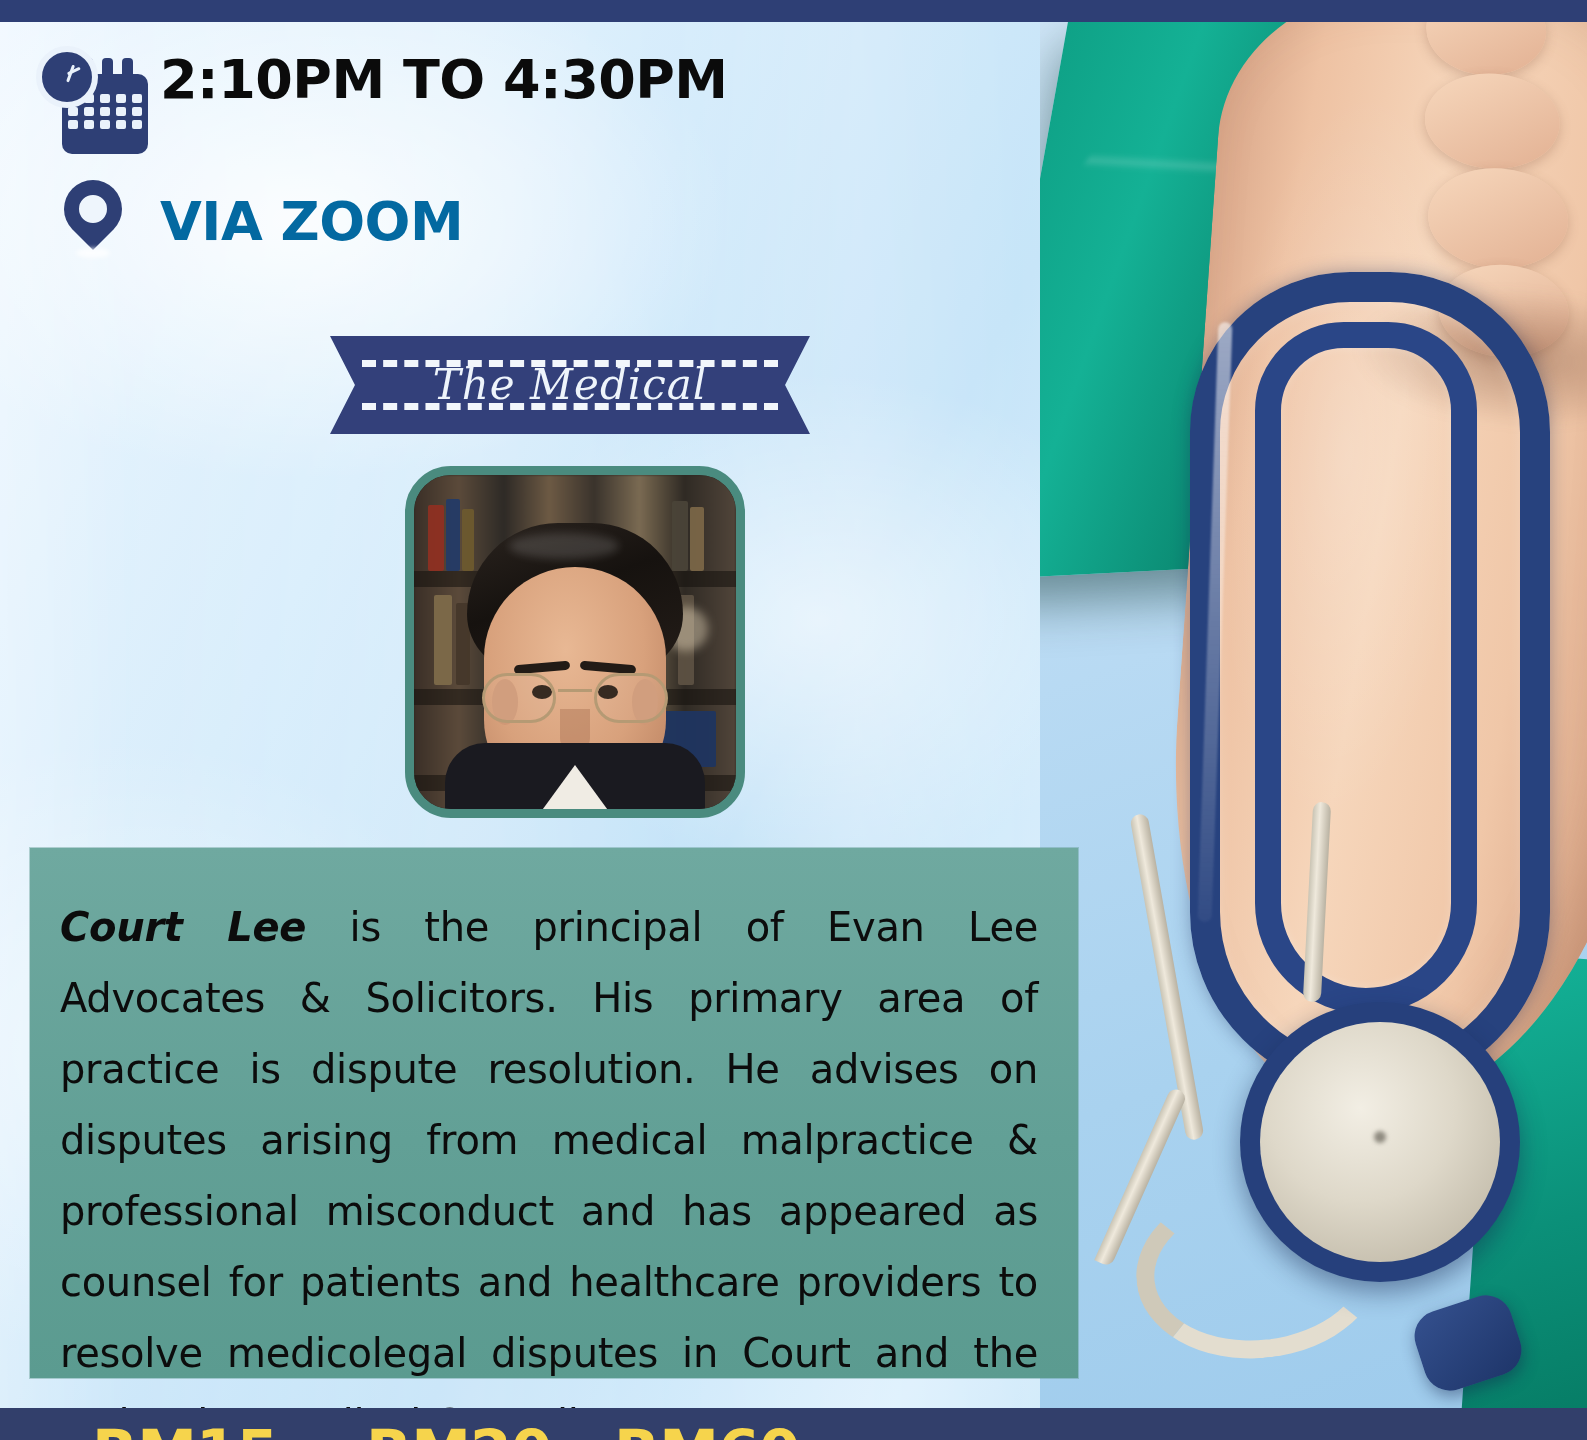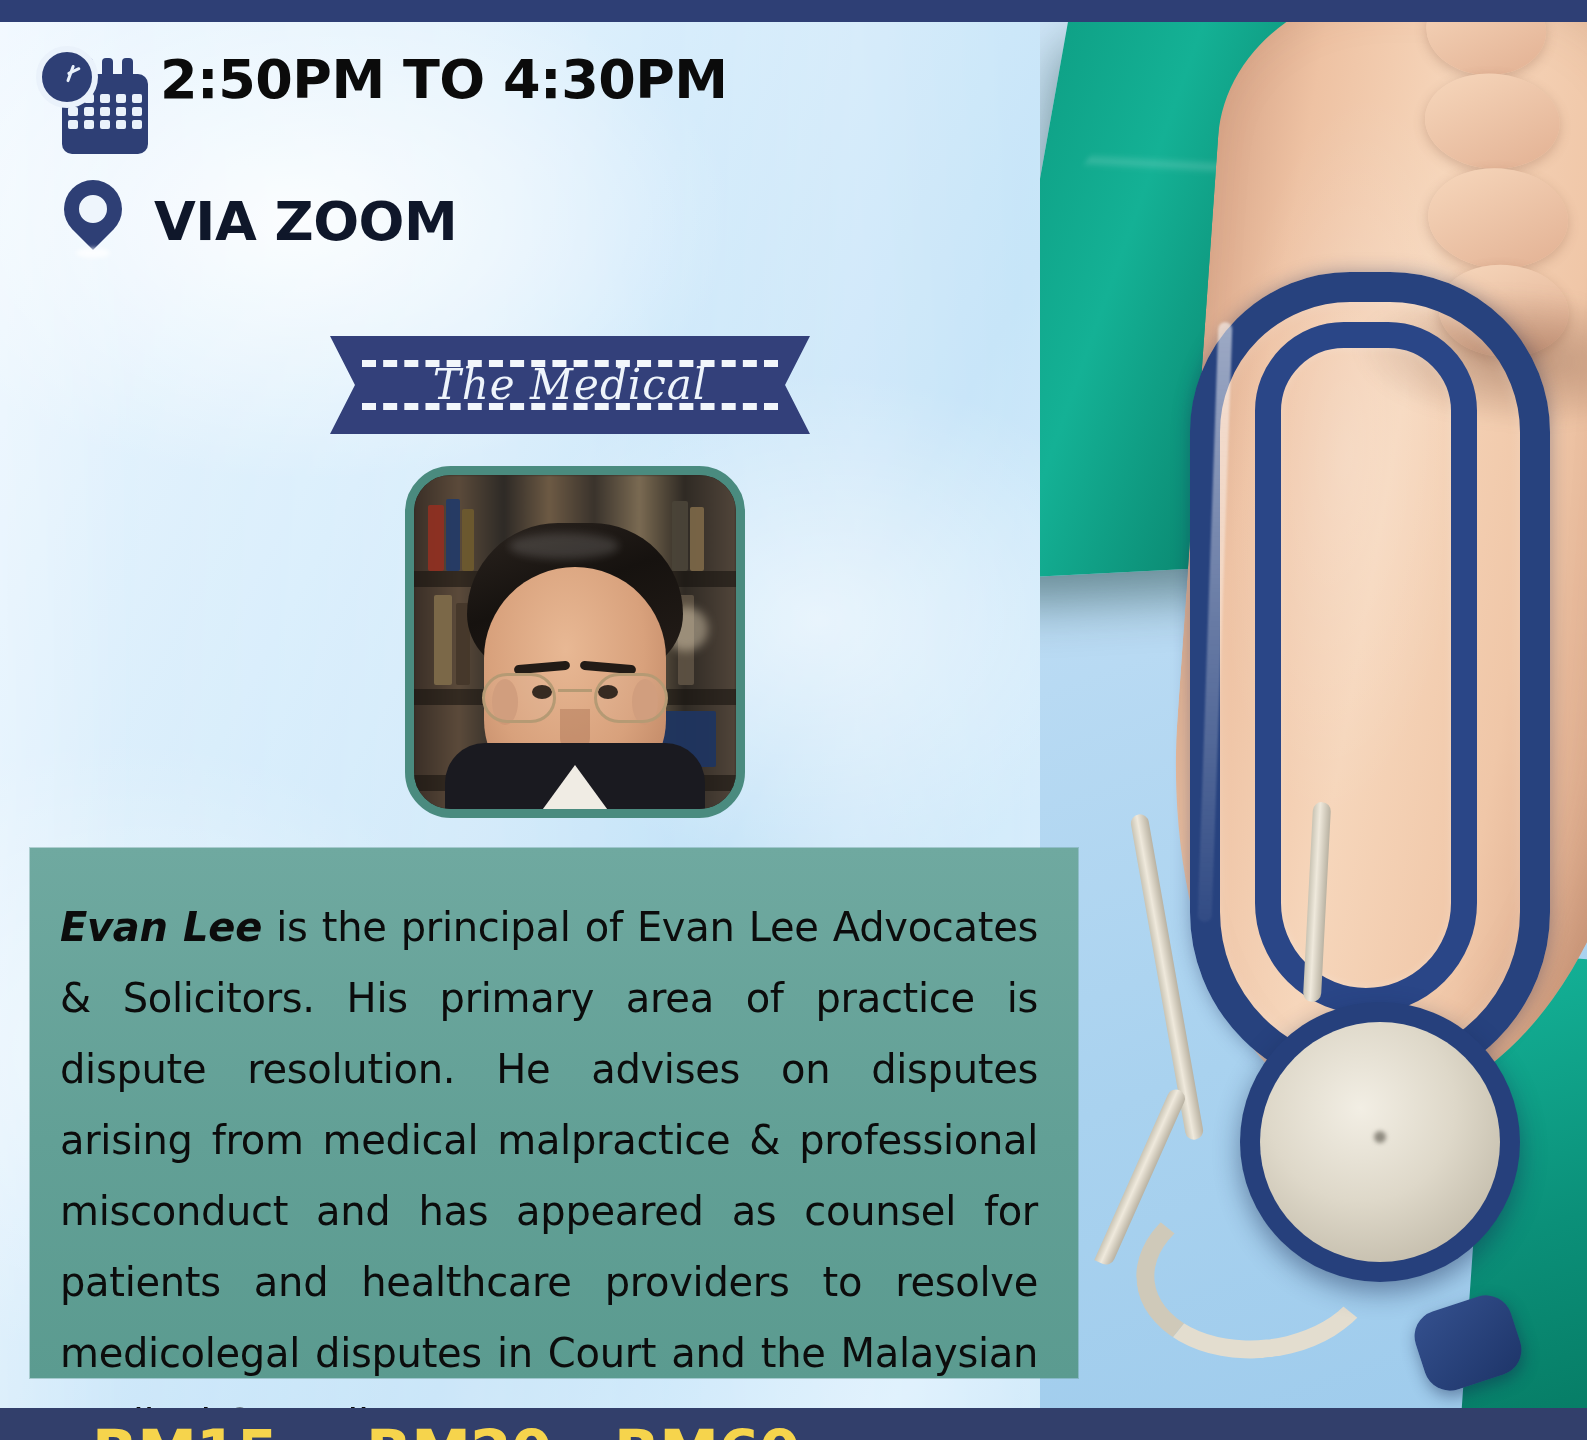--- a/index.html
+++ b/index.html
@@ -183,22 +183,22 @@
   .venue-row{display:flex;align-items:center;margin-top:10px;}
   .icon-pin{position:relative;width:120px;height:96px;flex:0 0 120px;}
   .pin{
     position:absolute;left:30px;top:6px;width:58px;height:58px;border-radius:50% 50% 50% 0;
     background:#2e3f75;transform:rotate(-45deg);
   }
   .pin:after{content:"";position:absolute;left:15px;top:15px;width:28px;height:28px;border-radius:50%;background:#eef5fc;}
   .pin-shadow{position:absolute;left:42px;top:74px;width:34px;height:10px;border-radius:50%;background:rgba(255,255,255,.75);filter:blur(2px);}
   .venue-text{
     font-family:"DejaVu Sans",sans-serif;
-    font-weight:bold;font-size:54px;line-height:60px;color:#0f172a;
-    letter-spacing:-0.5px;margin-left:0;
+    font-weight:bold;font-size:54px;line-height:60px;color:#0369a1;
+    letter-spacing:-0.5px;margin-left:6px;
   }
 
   
   .ribbon{
     position:absolute;left:330px;top:336px;width:480px;height:98px;z-index:30;
   }
   .ribbon-shape{
     position:absolute;inset:0;background:#33407a;
     clip-path:polygon(0 0, 100% 0, 100% 100%, 0 100%, 5.2% 50%);
     clip-path:polygon(0% 0%, 100% 0%, 94.8% 50%, 100% 100%, 0% 100%, 5.2% 50%);
@@ -345,21 +345,21 @@
             <i></i>
           <i></i>
             <i></i>
             <i></i>
             <i></i>
             <i></i>
         </div>
         <div class="clock"></div>
       </div>
       <div class="hdr-text">
-        <div class="hdr-line">2:50PM TO 4:30PM</div>
+        <div class="hdr-line">2:10PM TO 4:30PM</div>
       </div>
     </div>
 
     <div class="venue-row">
       <div class="icon-pin">
         <div class="pin"></div>
         <div class="pin-shadow"></div>
       </div>
       <div class="venue-text">VIA ZOOM</div>
     </div>
@@ -408,21 +408,21 @@
         <div class="nose"></div>
         <div class="mouth"></div>
         <div class="neck"></div>
       </div>
     </div>
     <div class="collar"></div>
     <div class="shirt"></div>
   </div>
 
   <div class="bio">
-    <div class="bio-inner"><b>Evan Lee</b><span> is the principal of Evan Lee Advocates &amp; Solicitors. His primary area of practice is dispute resolution. He advises on disputes arising from medical malpractice &amp; professional misconduct and has appeared as counsel for patients and healthcare providers to resolve medicolegal disputes in Court and the Malaysian Medical Council</span></div>
+    <div class="bio-inner"><b>Court Lee</b><span> is the principal of Evan Lee Advocates &amp; Solicitors. His primary area of practice is dispute resolution. He advises on disputes arising from medical malpractice &amp; professional misconduct and has appeared as counsel for patients and healthcare providers to resolve medicolegal disputes in Court and the Malaysian Medical Council</span></div>
   </div>
 
   <div class="bar-bottom">
     <div class="prices">
       <div class="price p1">RM15</div>
       <div class="price p2">RM20</div>
       <div class="price p3">RM60</div>
       <div class="bottom-note"></div>
     </div>
   </div>

